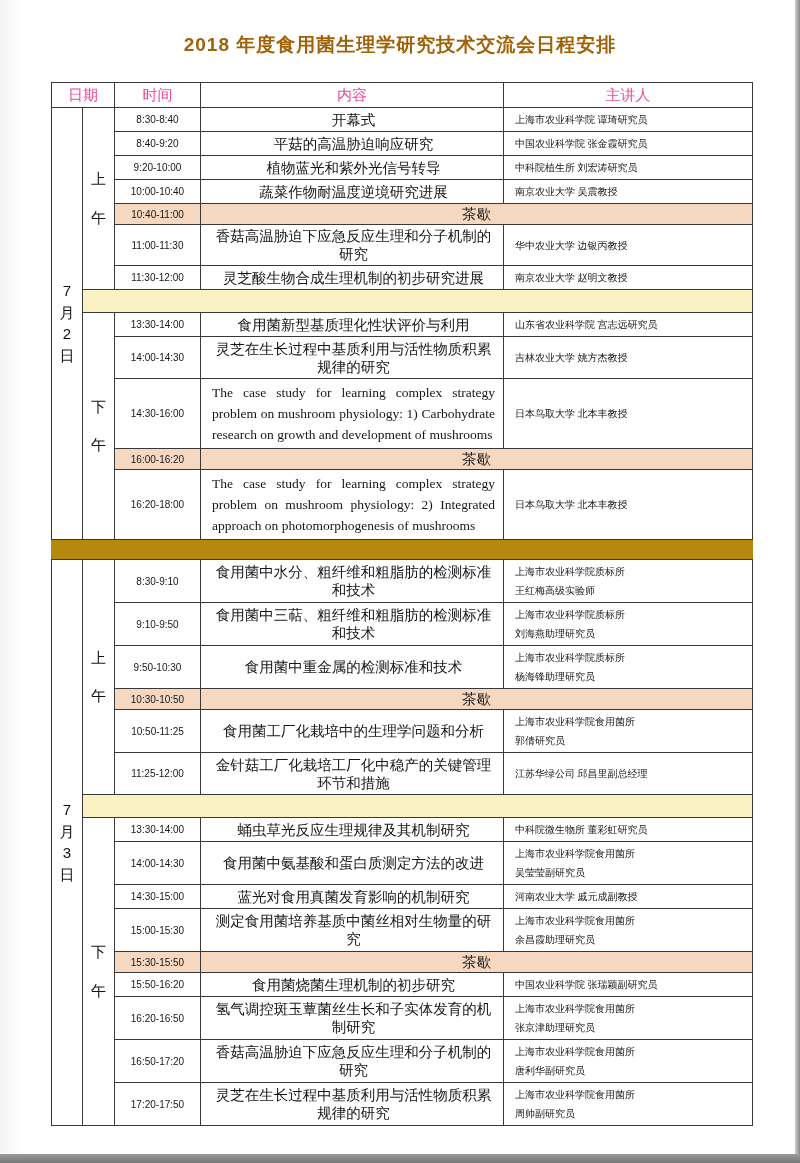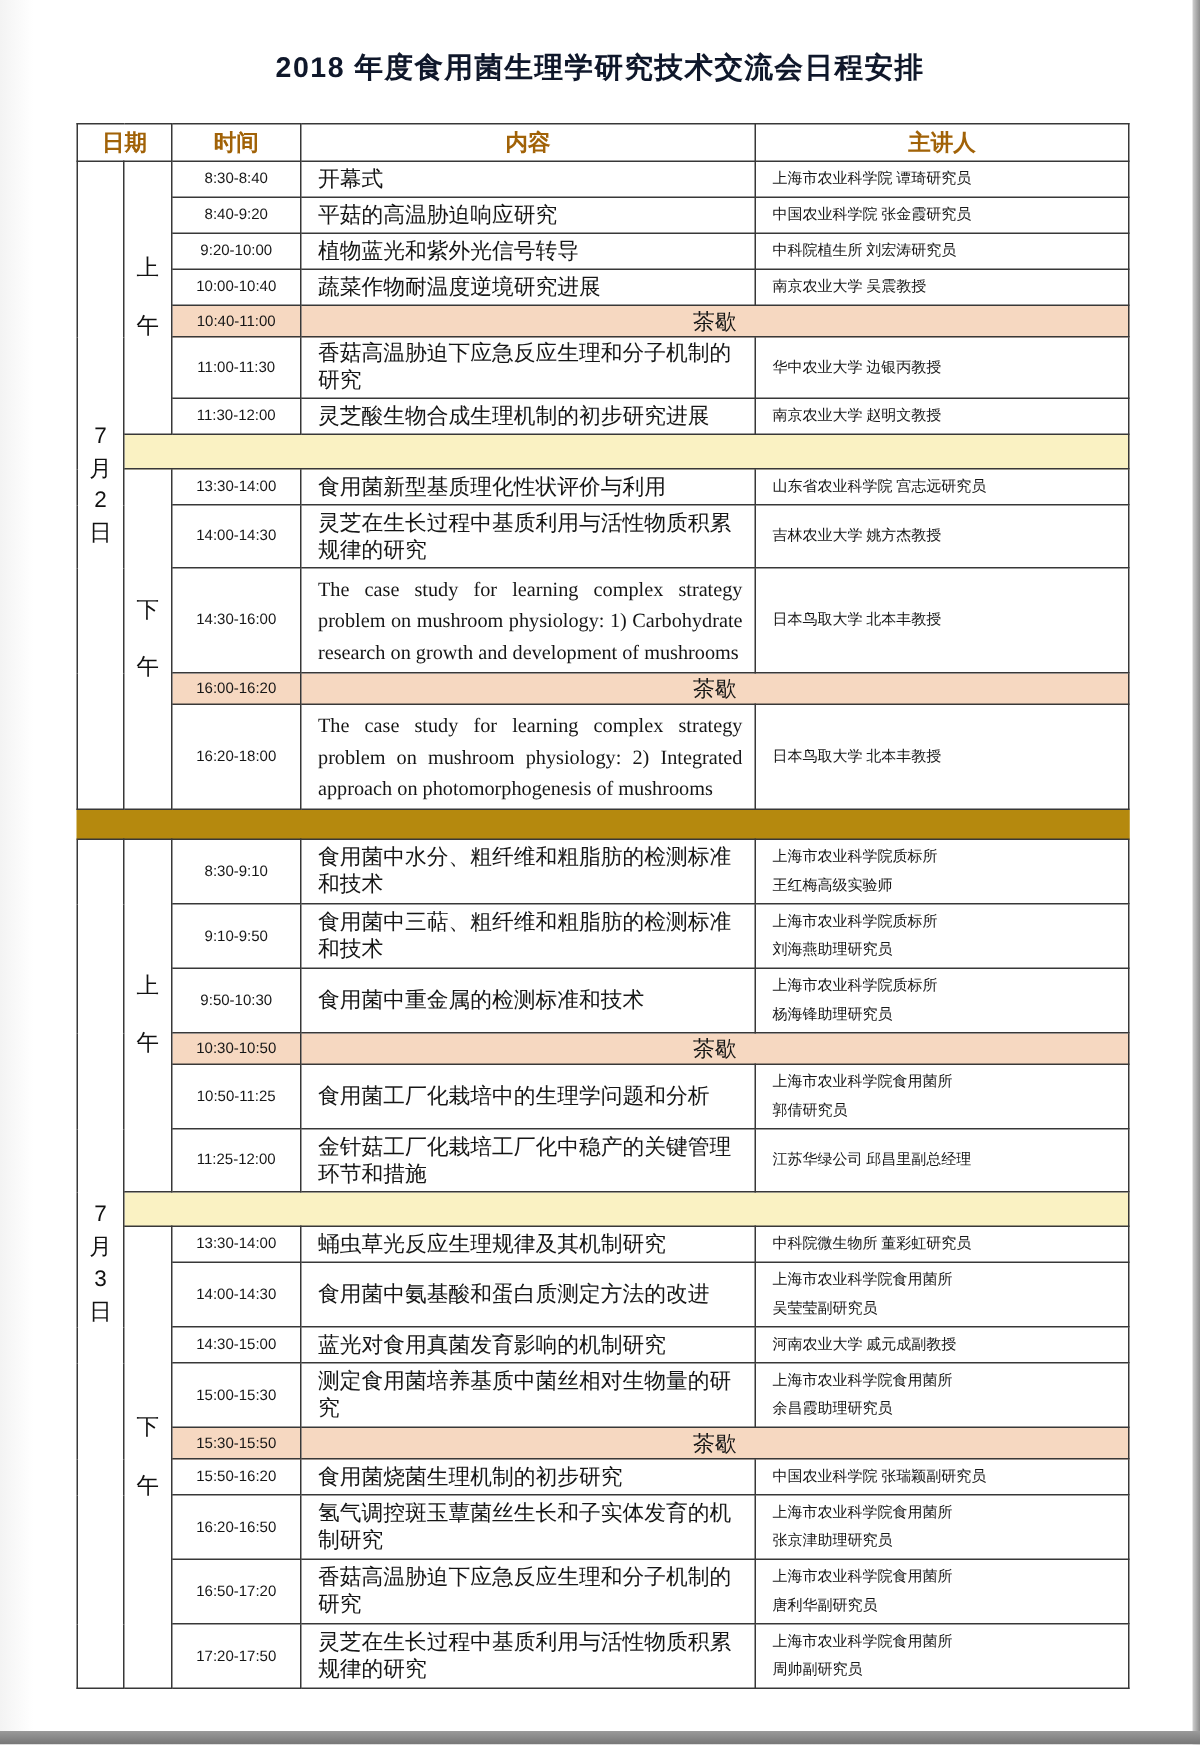--- a/index.html
+++ b/index.html
@@ -10,57 +10,57 @@
     color:#161616;
   }
   .photo-surface{
     position:absolute;inset:0;
     background:linear-gradient(to right,#f3f3f3 0,#ffffff 22px),#ffffff;
   }
   .page-title{
     position:absolute;top:32px;left:0;width:800px;
     text-align:center;
     font-family:"Liberation Sans","DejaVu Sans",sans-serif;
-    font-weight:bold;font-size:19px;letter-spacing:1px;color:#0f172a;
+    font-weight:bold;font-size:19px;letter-spacing:1px;color:#a16207;
     margin:0;
   }
   table.schedule{
     position:absolute;left:51px;top:82px;width:701px;
     border-collapse:collapse;table-layout:fixed;
     background:#ffffff;
   }
   col.c-date{width:31px;}
   col.c-ampm{width:32px;}
   col.c-time{width:86px;}
   col.c-content{width:303px;}
   col.c-speaker{width:249px;}
   th,td{border:1.5px solid #383838;padding:0;vertical-align:middle;}
   th{
     font-family:"Liberation Sans","DejaVu Sans",sans-serif;
-    font-weight:bold;font-size:15px;height:24px;color:#a16207;
+    font-weight:normal;font-size:15px;height:24px;color:#ec4899;
   }
   tr.h1{height:24px;}
   tr.h2{height:42px;}
   tr.h3{height:70px;}
   tr.ht{height:21px;}
   tr.hl{height:23px;}
   tr.hg{height:20px;}
   td.date-cell,td.ampm-cell{text-align:center;}
   td.date-cell div,td.ampm-cell div{
     font-size:15px;line-height:1.1;color:#111;
     font-family:"Liberation Sans","DejaVu Sans",sans-serif;
   }
   td.date-cell div{margin:5px 0;}
   td.ampm-cell div{margin:22px 0;}
   td.time-cell{
     text-align:center;font-size:10px;white-space:nowrap;
     font-family:Liberation Sans, sans-serif;
   }
   td.content-cell{
-    text-align:left;padding:2px 8px 2px 11px;
+    text-align:center;padding:2px 8px 2px 11px;
     font-size:14.5px;line-height:18px;
   }
   td.content-cell.en{
     font-size:13.5px;line-height:21px;text-align:justify;
     font-family:"Liberation Serif","DejaVu Serif",serif;
   }
   td.speaker-cell{
     text-align:left;padding:2px 6px 2px 11px;
     font-size:10px;line-height:19px;white-space:pre-line;
   }

